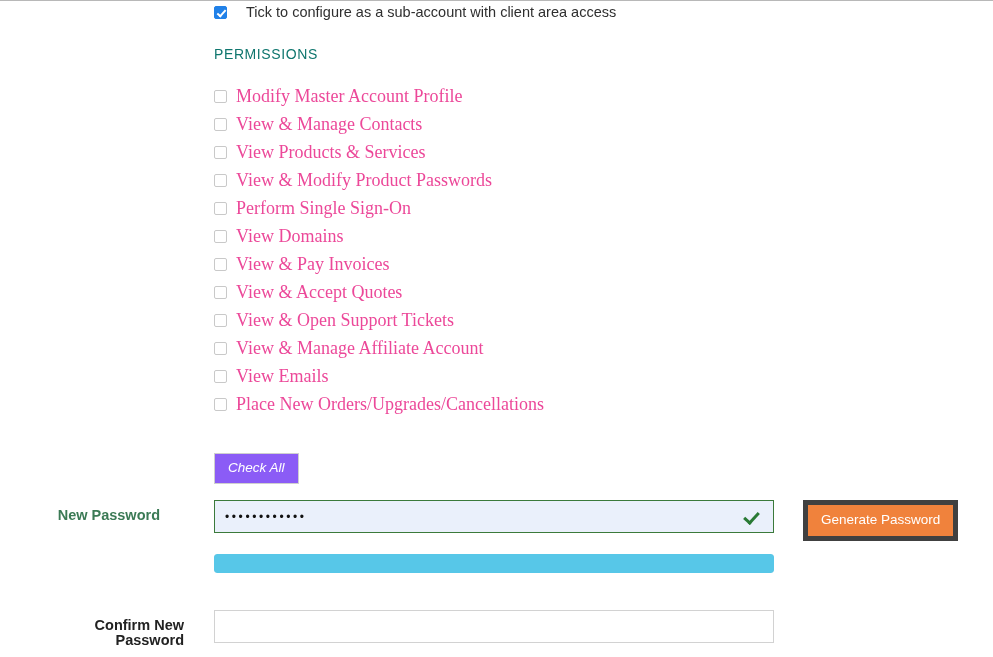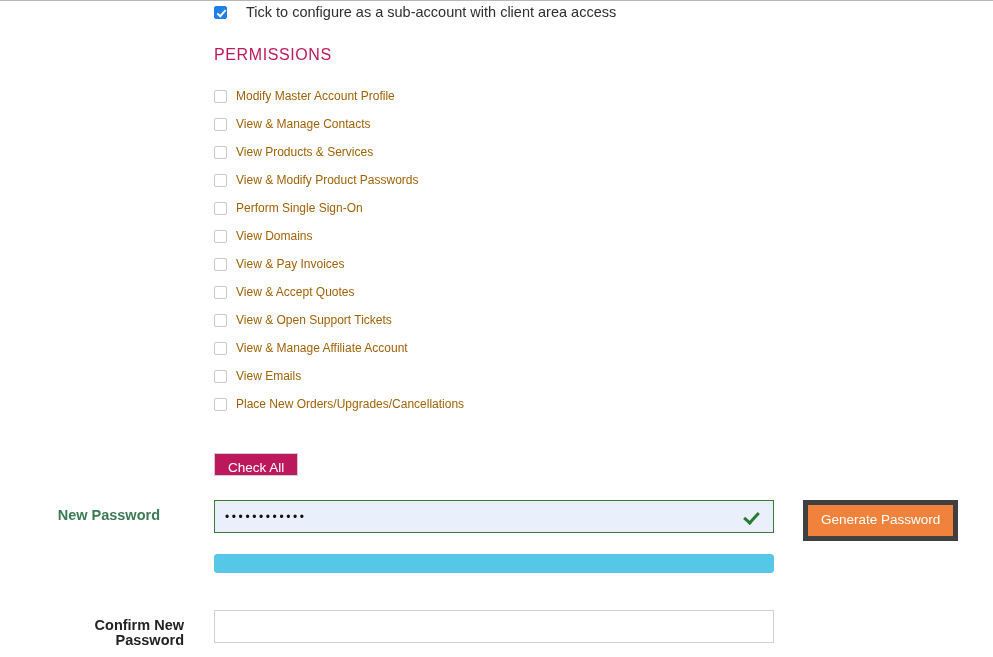--- a/index.html
+++ b/index.html
@@ -60,58 +60,60 @@
     color: #2f2f2f;
     white-space: nowrap;
     line-height: 1;
   }
 
   
   .permissions-heading {
     position: absolute;
     left: 214px;
     top: 45px;
-    font-size: 16px;
-    color: #be185d;
+    font-size: 14px;
+    color: #0f766e;
     letter-spacing: 0.6px;
   }
   .permissions-list {
     position: absolute;
     left: 214px;
     top: 81px;
     margin: 0;
     padding: 0;
     list-style: none;
   }
   .permissions-list li {
     display: flex;
     align-items: center;
     gap: 9px;
     height: 28px;
   }
   .perm-label {
-    font-size: 12px;
-    color: #a16207;
+    font-size: 18px;
+    color: #ec4899;
     white-space: nowrap;
     line-height: 1;
+    font-family: Liberation Serif, serif;
   }
 
   
   .check-all-btn {
     position: absolute;
     left: 214px;
     top: 452px;
-    padding: 7px 13px 0 13px;
-    background: #be185d;
+    padding: 7px 13px 8px 13px;
+    background: #8b5cf6;
     border: 1px solid #cfcfcf;
     color: #ffffff;
     font-size: 13.5px;
     font-family: "Liberation Sans", sans-serif;
     cursor: pointer;
     line-height: 1;
+    font-style: italic;
   }
 
   
   .new-pass-label {
     position: absolute;
     left: 0px;
     top: 507px;
     width: 160px;
     text-align: right;
     font-size: 14.5px;

